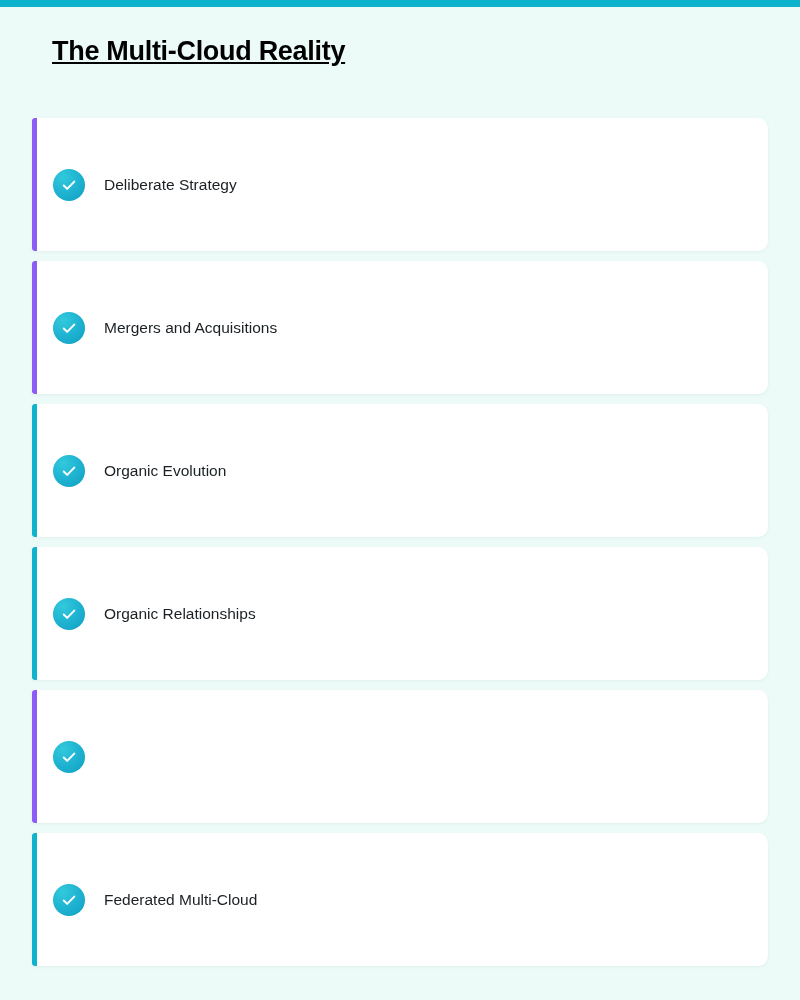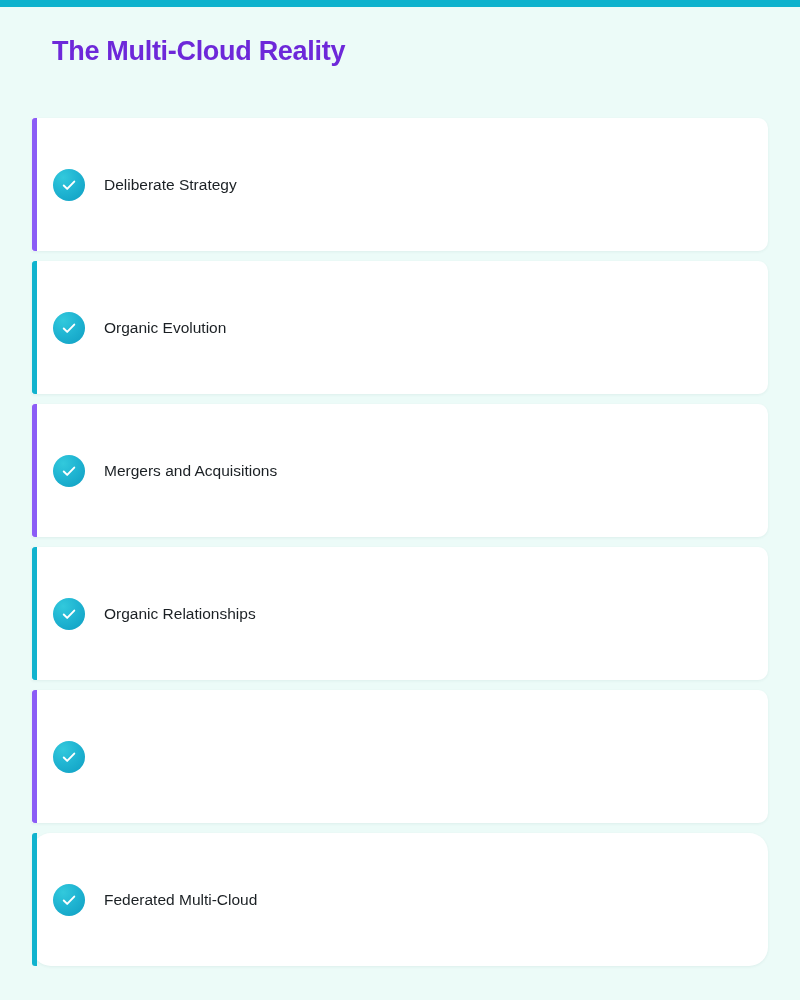--- a/index.html
+++ b/index.html
@@ -25,24 +25,25 @@
     height: 7px;
     background: #0db2cd;
   }
 
   #page-title {
     position: absolute;
     top: 33px;
     left: 52px;
     font-size: 27px;
     font-weight: bold;
-    color: #6d28d9;
+    color: #000000;
     letter-spacing: -0.3px;
     line-height: 36px;
     white-space: nowrap;
+    text-decoration: underline;
   }
 
   #card-list {
     position: absolute;
     top: 118px;
     left: 32px;
     width: 736px;
   }
 
   .card {
@@ -50,21 +51,21 @@
     width: 736px;
     height: 133px;
     background: #ffffff;
     border-radius: 0 10px 10px 0;
     margin-bottom: 10px;
     box-shadow: 0 1px 3px rgba(30, 80, 90, 0.07);
     display: flex;
     align-items: center;
   }
 
-  .card:last-child { margin-bottom: 0; border-radius: 19px; }
+  .card:last-child { margin-bottom: 0; }
 
   .card-accent {
     position: absolute;
     left: 0;
     top: 0;
     bottom: 0;
     width: 5px;
     border-radius: 3px 0 0 3px;
   }
 
@@ -117,40 +118,40 @@
       <span class="check-badge">
         <svg viewBox="0 0 24 24" aria-hidden="true">
             <path d="M5 12.6 L9.6 17.2 L19 7.4" fill="none" stroke="#ffffff" stroke-width="2.6" stroke-linecap="round" stroke-linejoin="round"></path>
           </svg>
       </span>
       <span class="card-label">Deliberate Strategy</span>
     </div>
   </div>
 
   <div class="card">
+    <span class="card-accent purple"></span>
+    <div class="card-body">
+      <span class="check-badge">
+        <svg viewBox="0 0 24 24" aria-hidden="true">
+            <path d="M5 12.6 L9.6 17.2 L19 7.4" fill="none" stroke="#ffffff" stroke-width="2.6" stroke-linecap="round" stroke-linejoin="round"></path>
+          </svg>
+      </span>
+      <span class="card-label">Mergers and Acquisitions</span>
+    </div>
+  </div>
+
+  <div class="card">
     <span class="card-accent teal"></span>
     <div class="card-body">
       <span class="check-badge">
         <svg viewBox="0 0 24 24" aria-hidden="true">
             <path d="M5 12.6 L9.6 17.2 L19 7.4" fill="none" stroke="#ffffff" stroke-width="2.6" stroke-linecap="round" stroke-linejoin="round"></path>
           </svg>
       </span>
       <span class="card-label">Organic Evolution</span>
-    </div>
-  </div>
-
-  <div class="card">
-    <span class="card-accent purple"></span>
-    <div class="card-body">
-      <span class="check-badge">
-        <svg viewBox="0 0 24 24" aria-hidden="true">
-            <path d="M5 12.6 L9.6 17.2 L19 7.4" fill="none" stroke="#ffffff" stroke-width="2.6" stroke-linecap="round" stroke-linejoin="round"></path>
-          </svg>
-      </span>
-      <span class="card-label">Mergers and Acquisitions</span>
     </div>
   </div>
 
   <div class="card">
     <span class="card-accent teal"></span>
     <div class="card-body">
       <span class="check-badge">
         <svg viewBox="0 0 24 24" aria-hidden="true">
             <path d="M5 12.6 L9.6 17.2 L19 7.4" fill="none" stroke="#ffffff" stroke-width="2.6" stroke-linecap="round" stroke-linejoin="round"></path>
           </svg>

